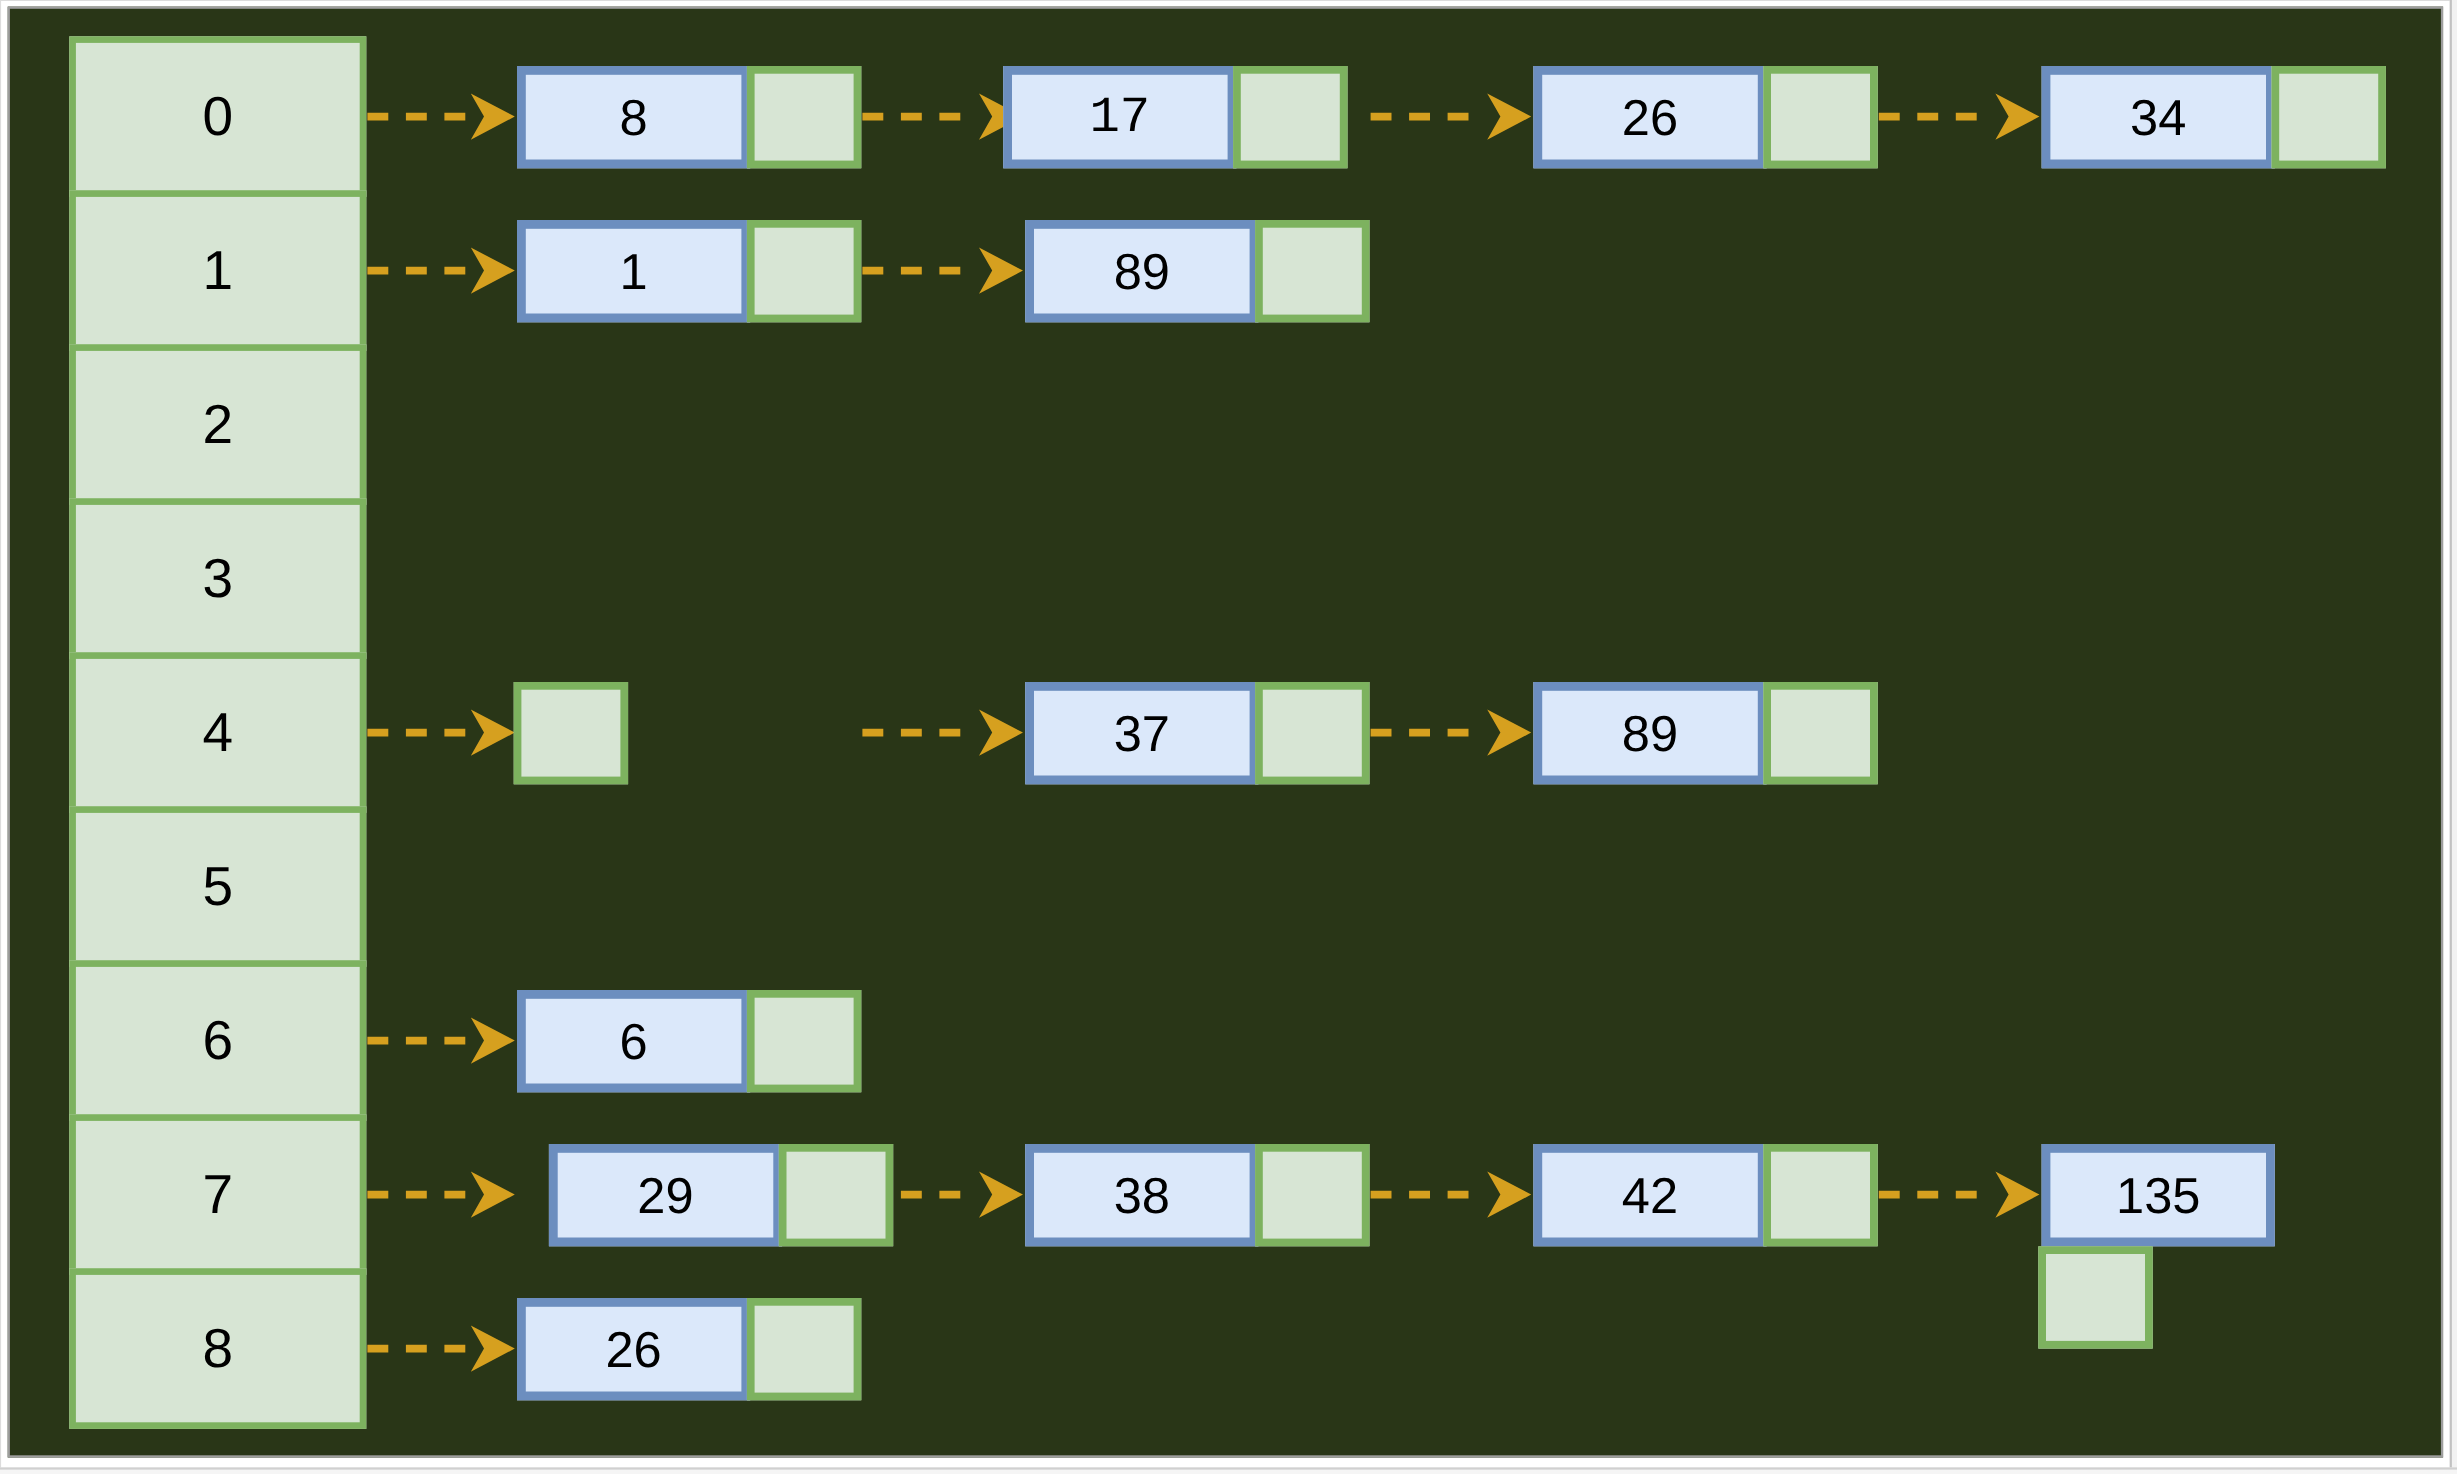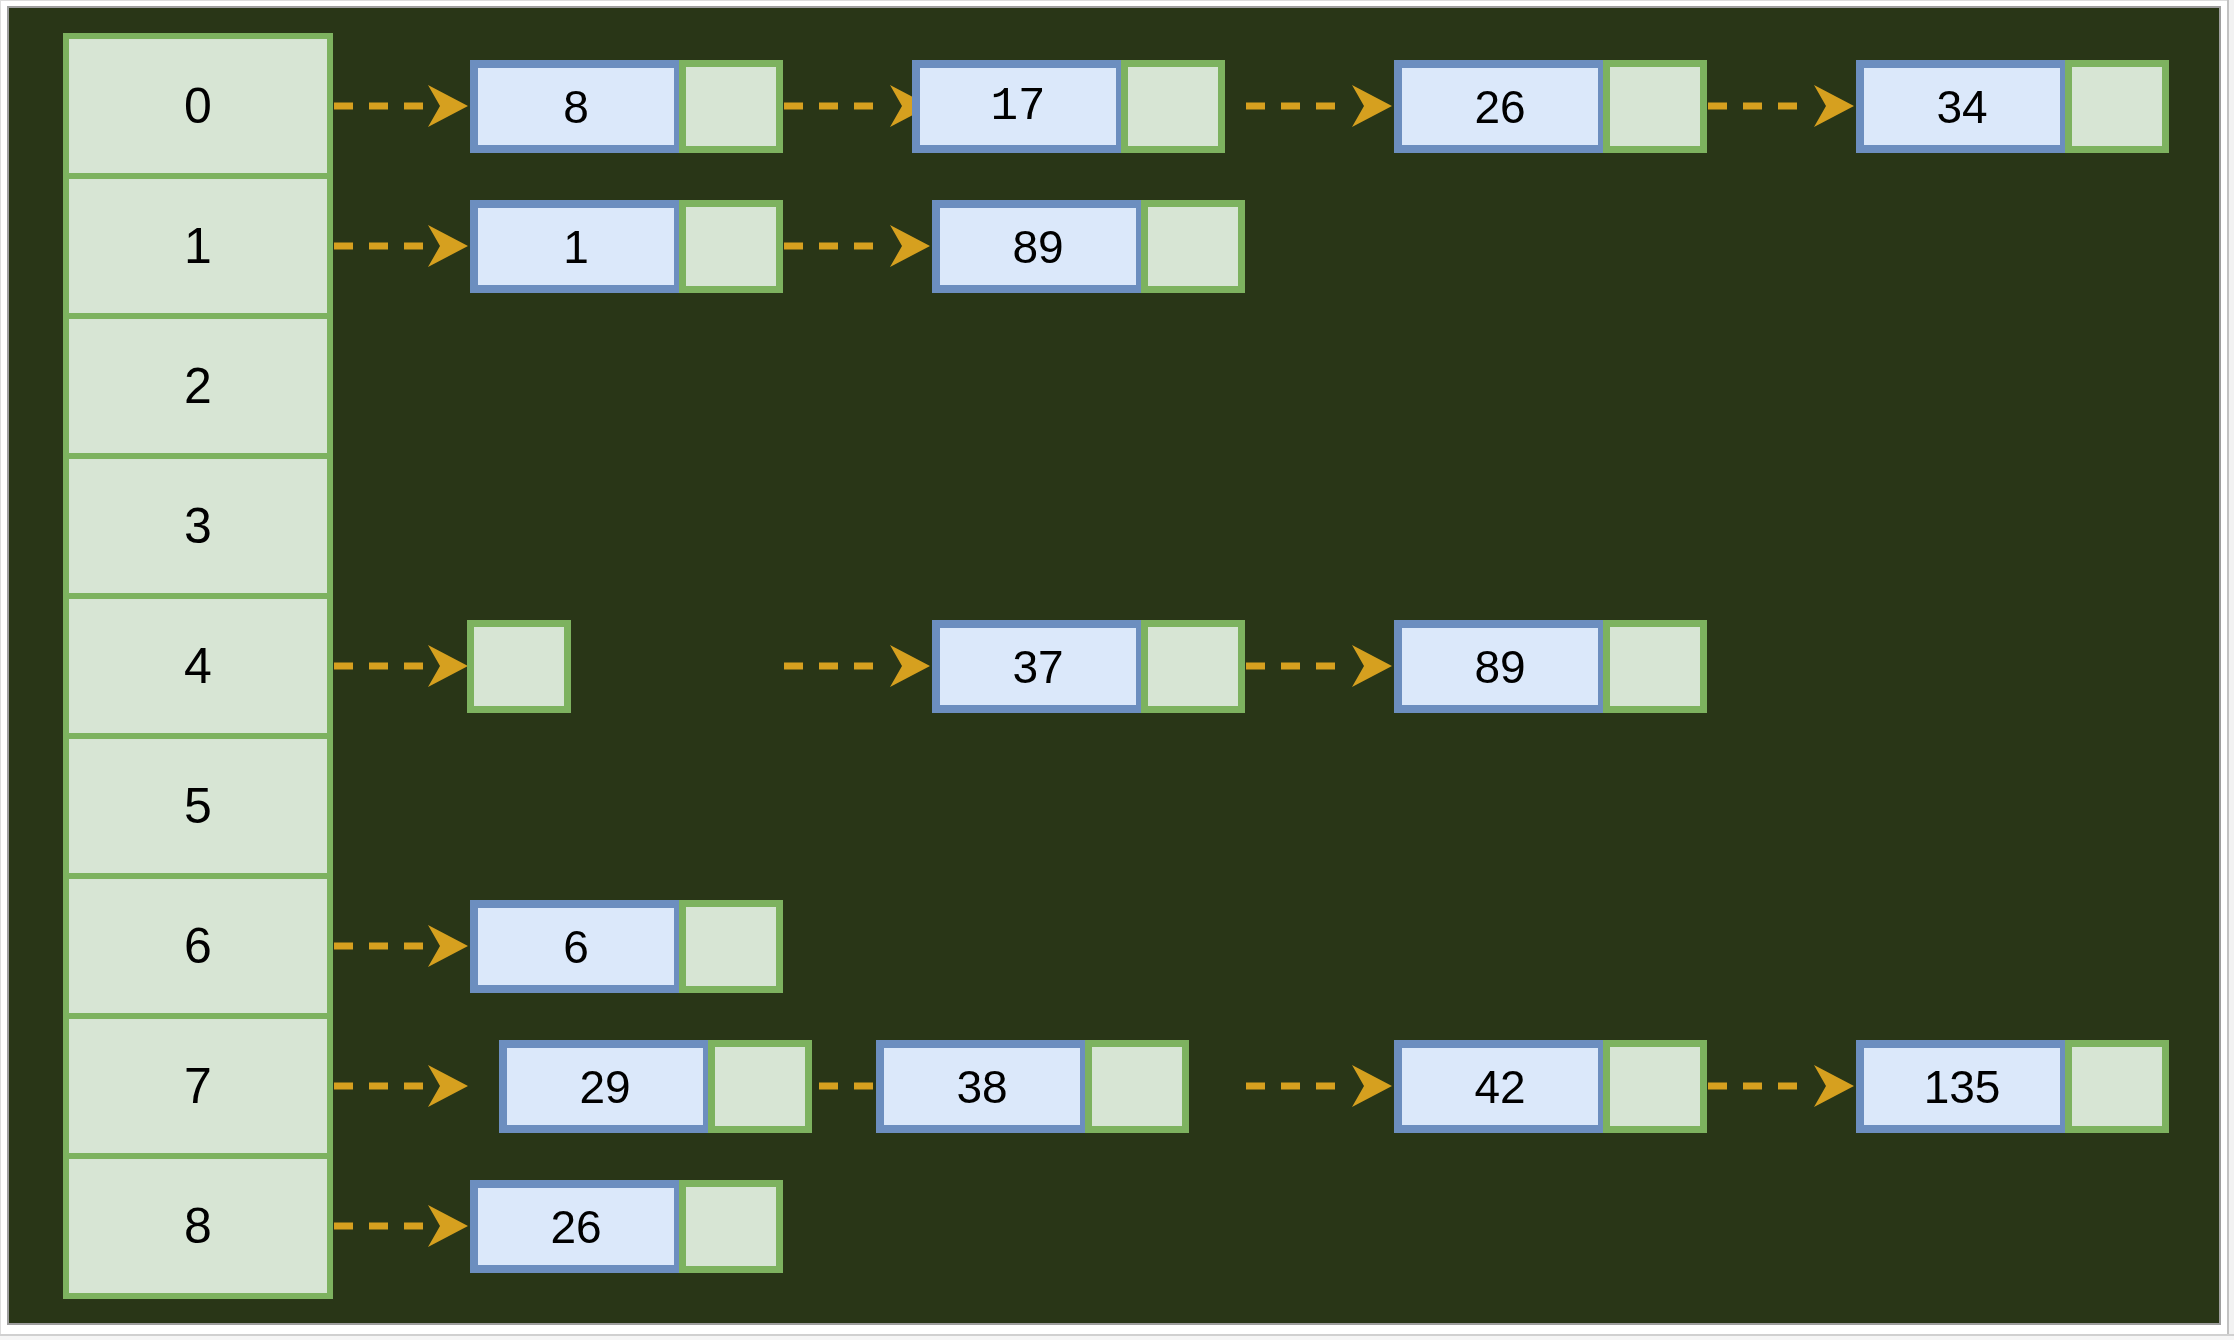--- a/index.html
+++ b/index.html
@@ -242,33 +242,33 @@
           <span class="node-value">6</span>
         </div>
         <div class="node-cell node-next-cell"></div>
       </div>
       <div class="list-node" style="left: 470px; top: 1040px; margin-left: 29px;">
         <div class="node-cell node-value-cell">
           <span class="node-value">29</span>
         </div>
         <div class="node-cell node-next-cell"></div>
       </div>
-      <div class="list-node" style="left: 876px; top: 1040px; border-radius: 18px;">
+      <div class="list-node" style="left: 932px; top: 1040px; border-radius: 18px;">
         <div class="node-cell node-value-cell">
           <span class="node-value">38</span>
         </div>
         <div class="node-cell node-next-cell"></div>
       </div>
       <div class="list-node" style="left: 1394px; top: 1040px; align-items: center;">
         <div class="node-cell node-value-cell">
           <span class="node-value">42</span>
         </div>
         <div class="node-cell node-next-cell"></div>
       </div>
-      <div class="list-node" style="left: 1856px; top: 1040px;">
+      <div class="list-node" style="left: 1856px; top: 1040px; flex-direction: column;">
         <div class="node-cell node-value-cell">
           <span class="node-value">135</span>
         </div>
         <div class="node-cell node-next-cell"></div>
       </div>
       <div class="list-node" style="left: 470px; top: 1180px;">
         <div class="node-cell node-value-cell">
           <span class="node-value">26</span>
         </div>
         <div class="node-cell node-next-cell"></div>

